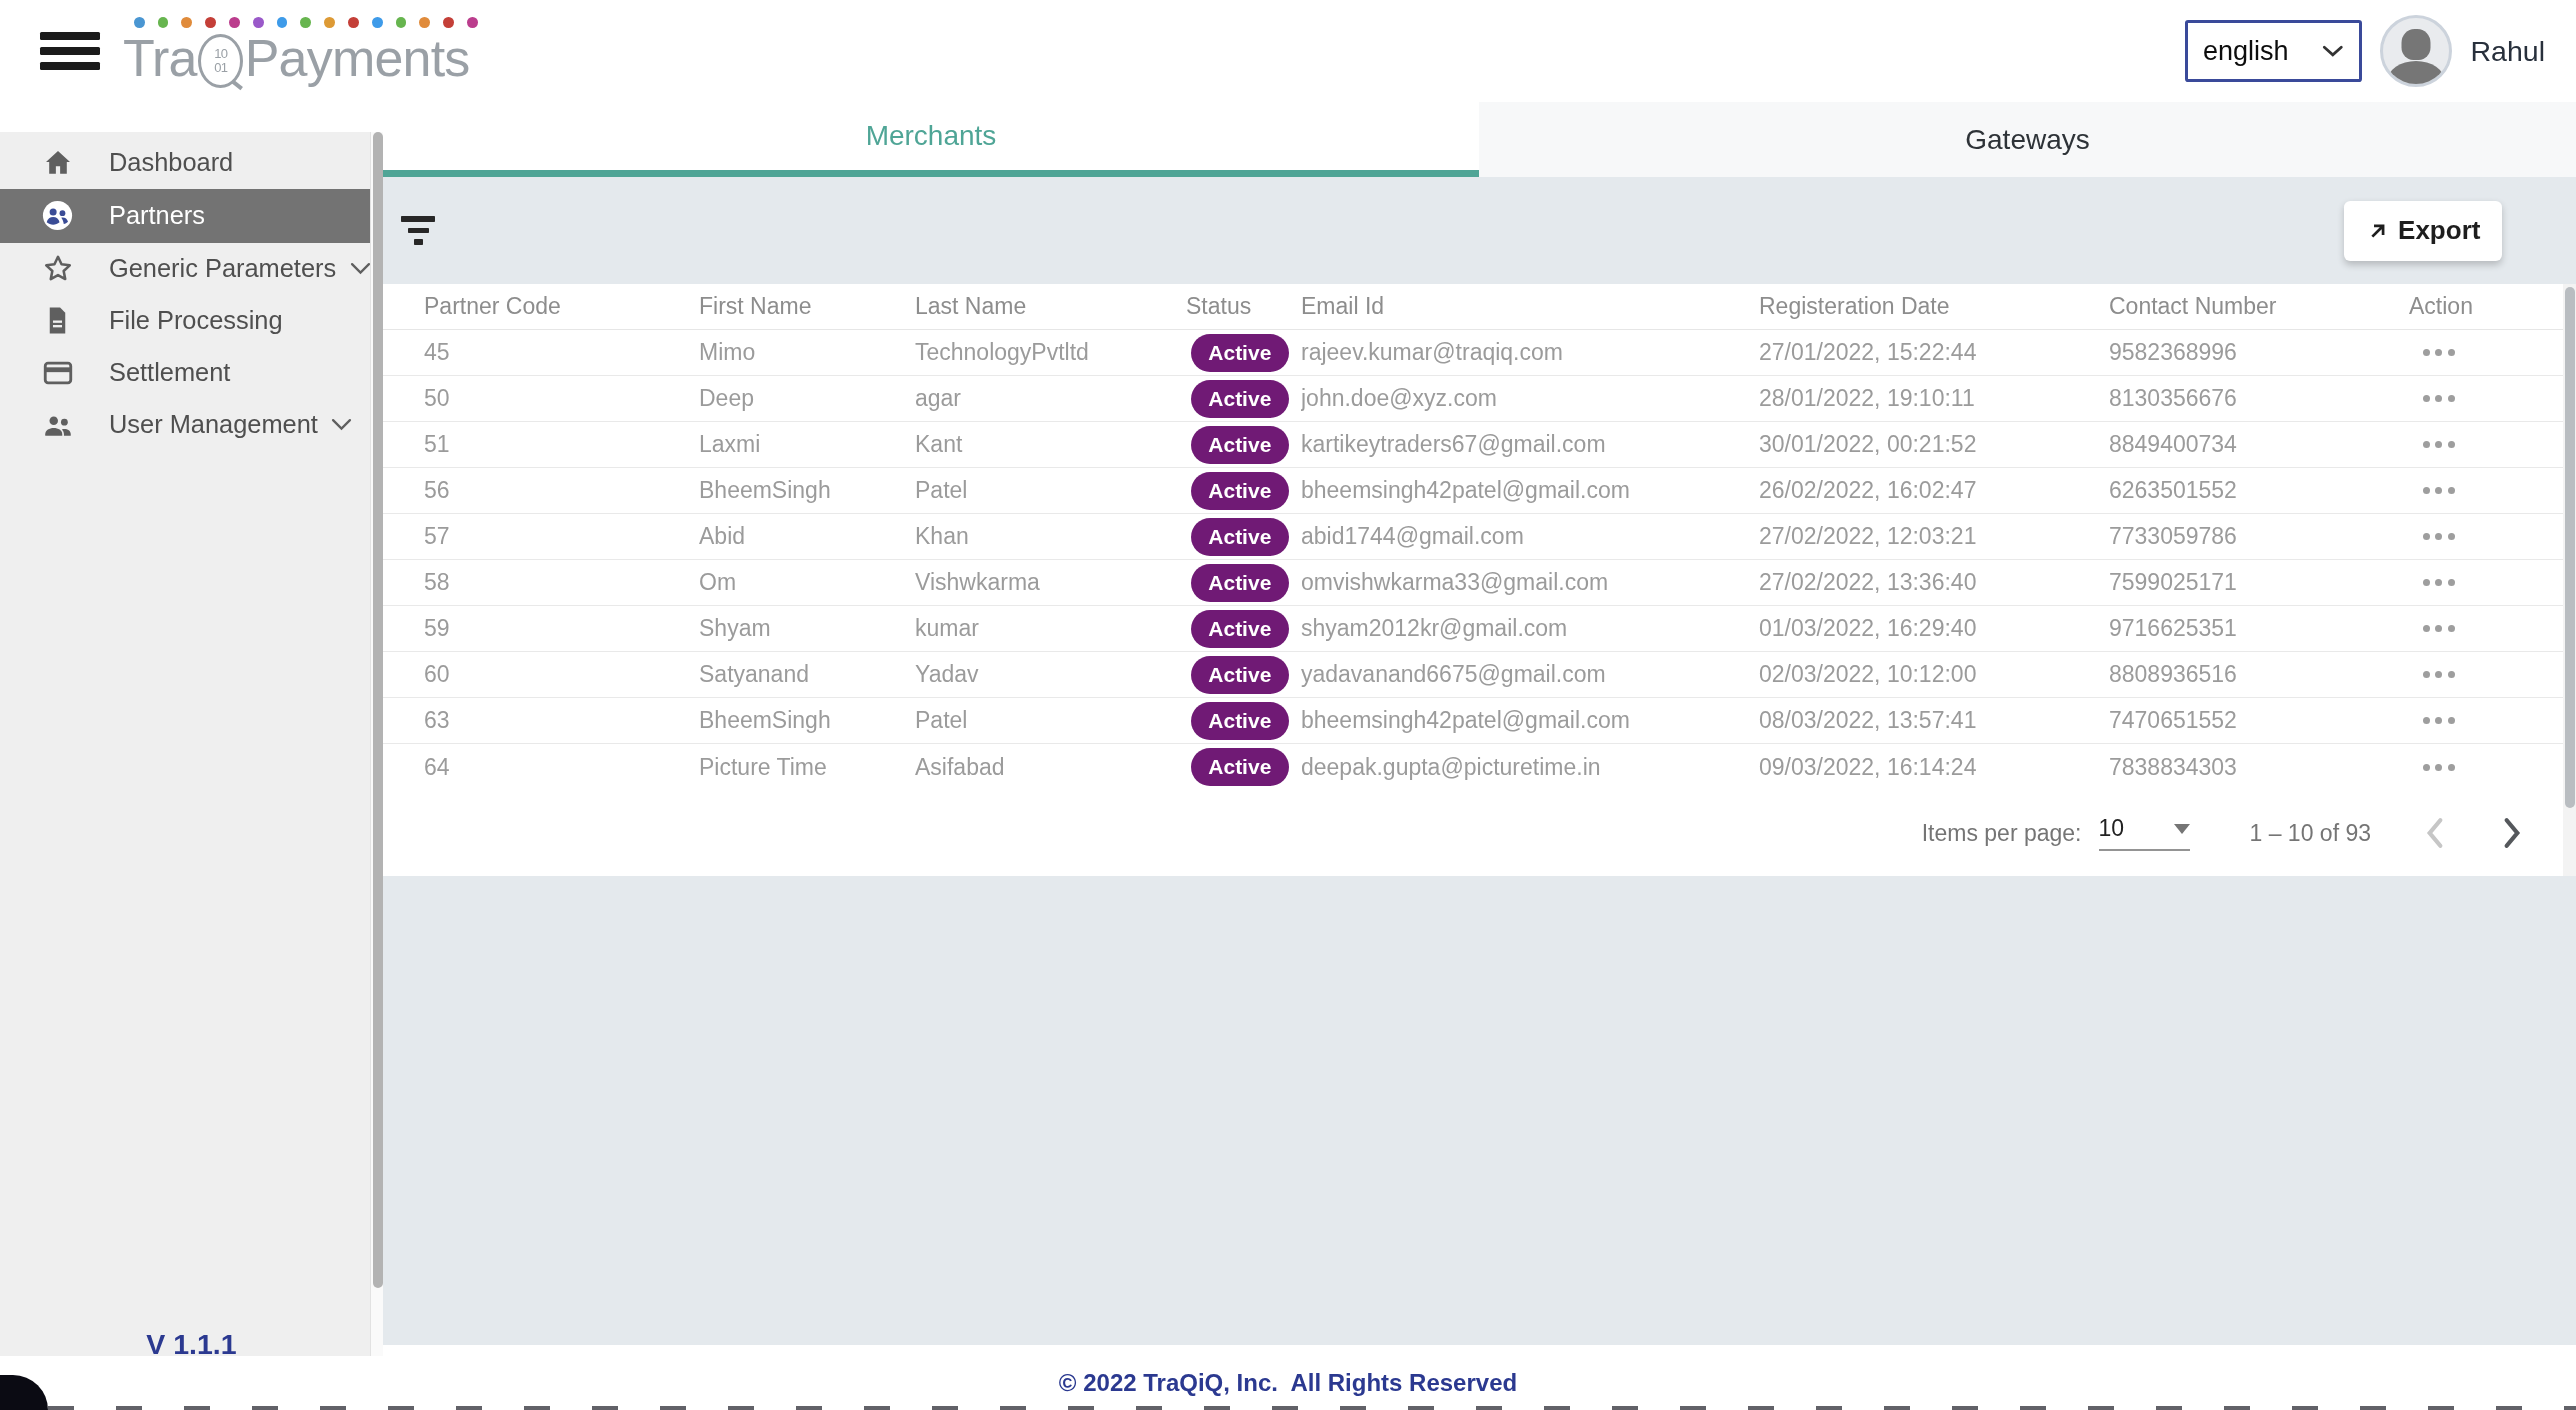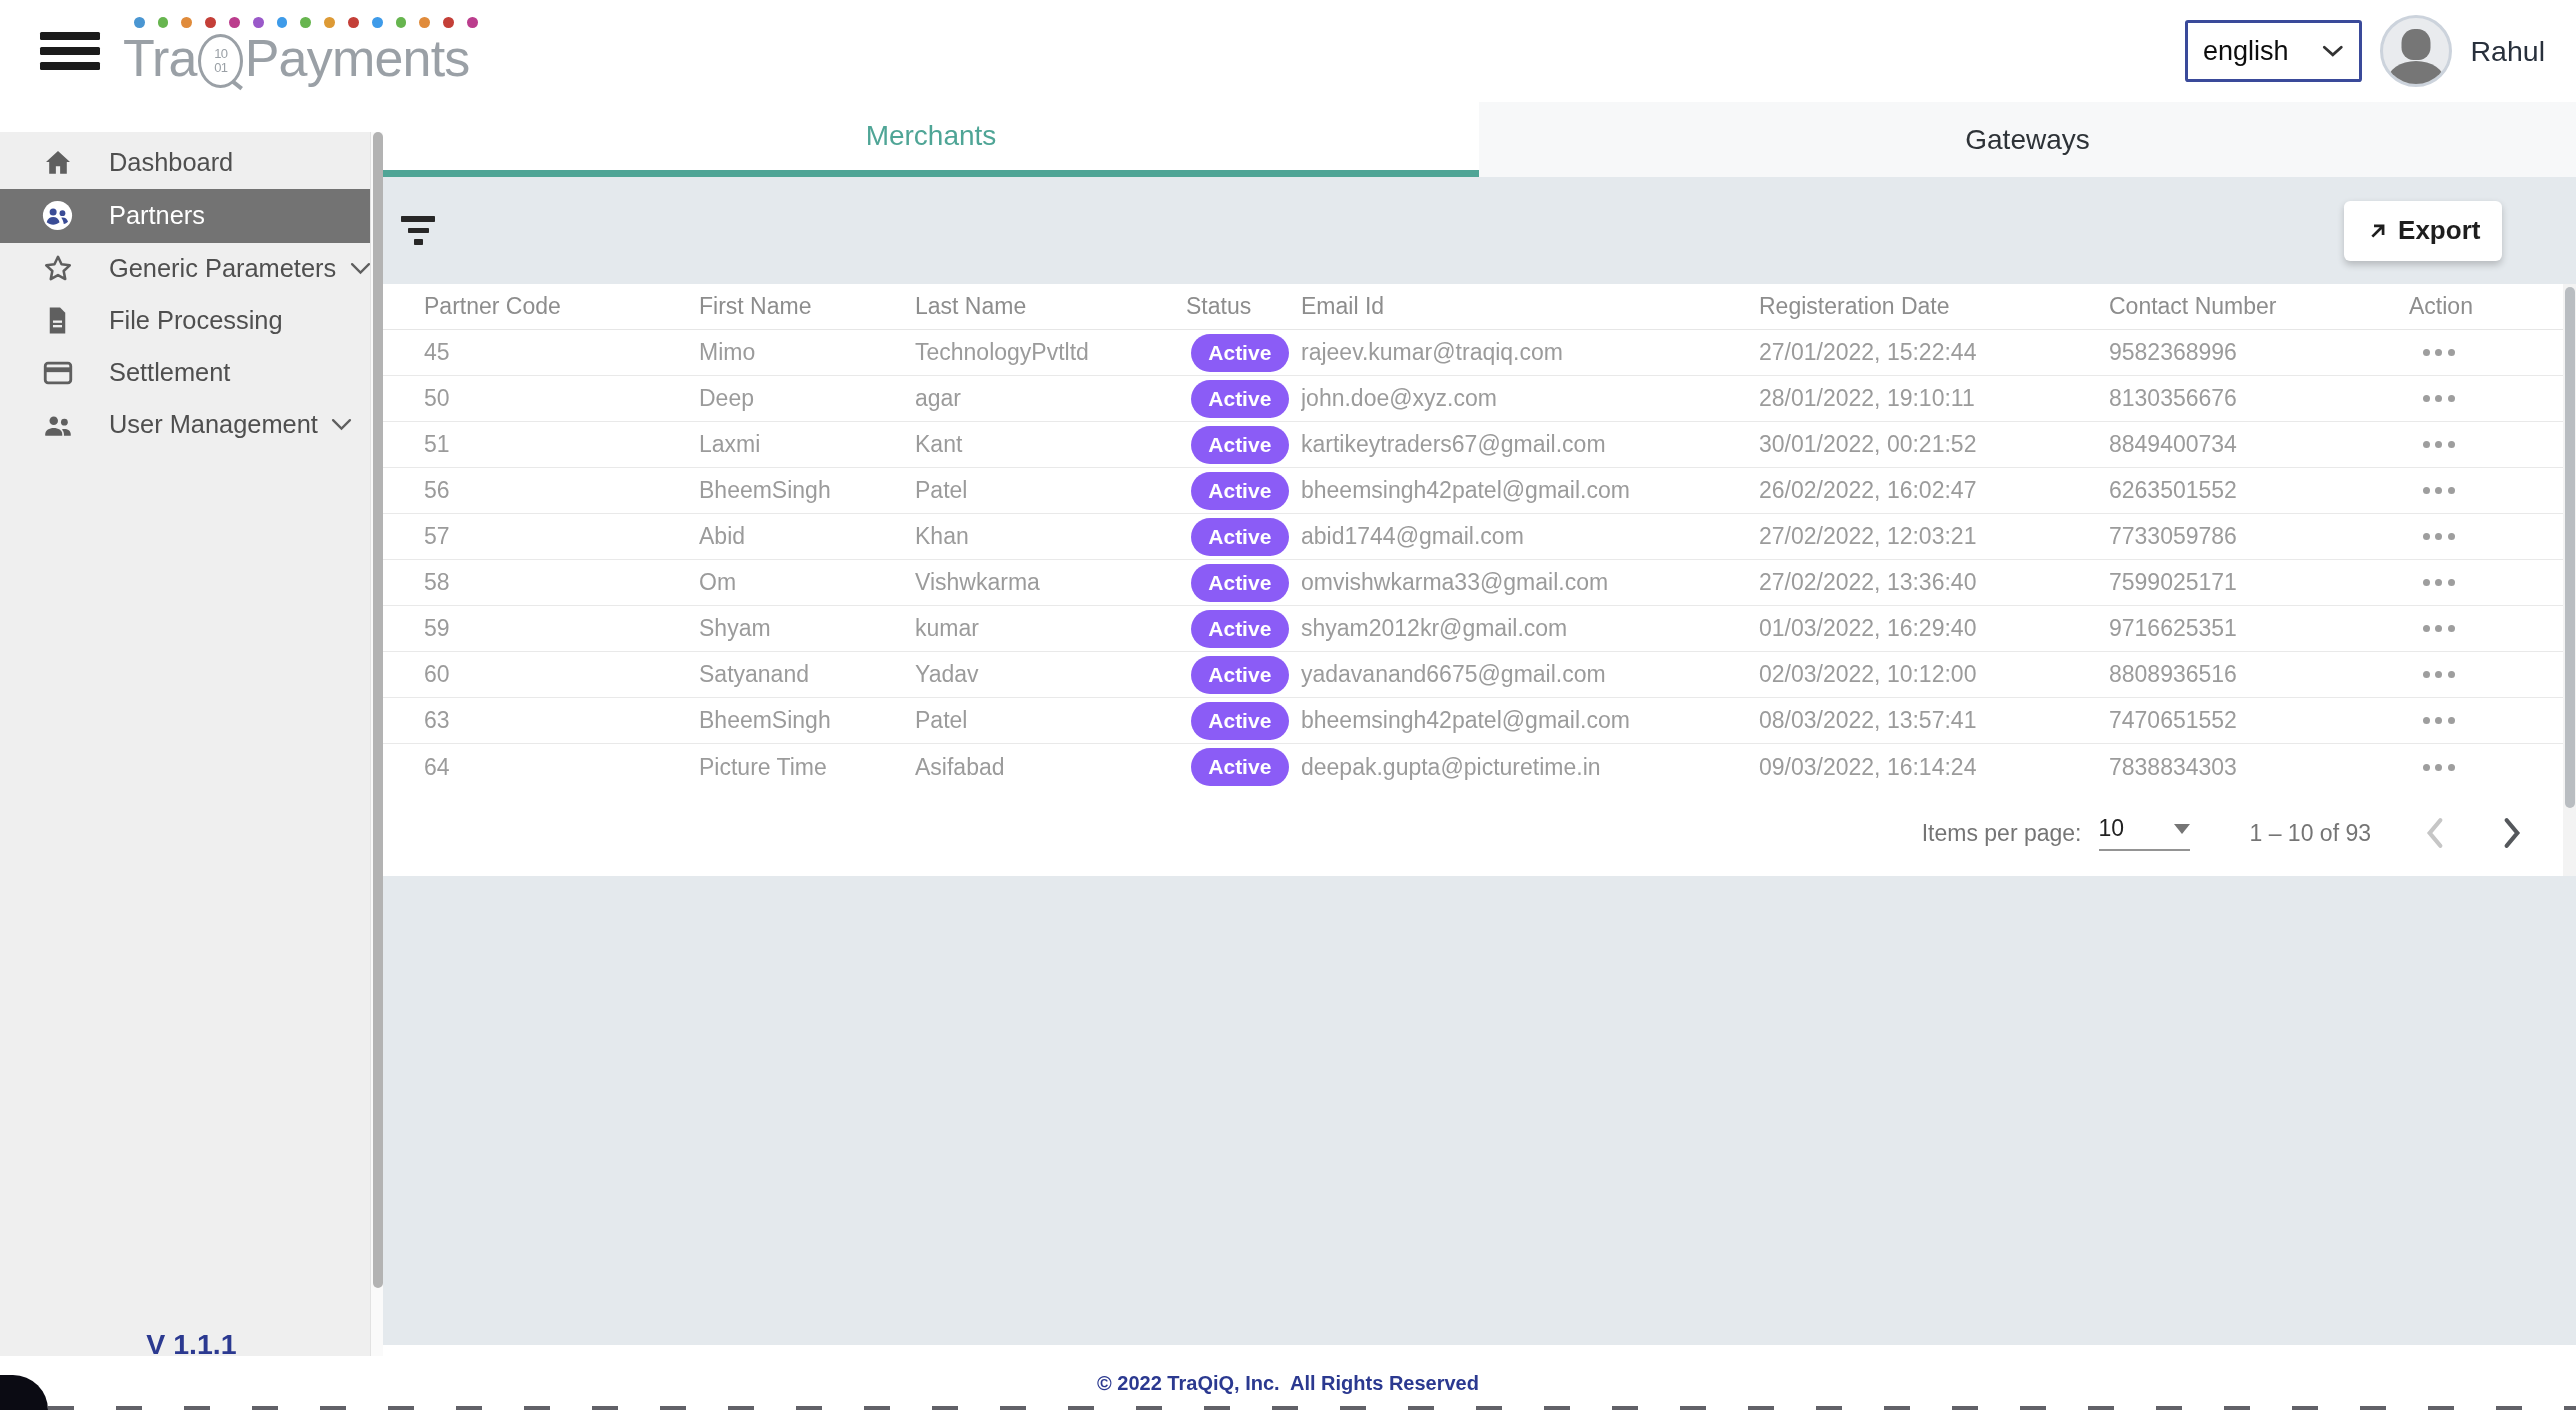--- a/index.html
+++ b/index.html
@@ -66,38 +66,38 @@
     box-shadow:0 3.1px 7.7px rgba(0,0,0,.20); display:flex; align-items:center; justify-content:center;
     gap:7px; font-size:26px; font-weight:600; color:#1e1e1e; cursor:pointer; padding:0 21.6px;
     font-family:"Liberation Sans", sans-serif;
   }
 
   .table-card { position:relative; background:#ffffff; width:100%; }
   .trow { display:grid; grid-template-columns:275px 216px 271px 115px 458px 350px 300px 1fr; align-items:center; padding-left:41px; padding-right:23px; }
   .thead { height:46px; color:#8d8d8d; font-size:23px; border-bottom:1.5px solid #e6e6e6; }
   .tbody-row { height:46px; color:#9b9b9b; font-size:23px; border-bottom:1.5px solid #e9e9e9; background:#fff; }
   .cell { overflow:hidden; white-space:nowrap; text-overflow:ellipsis; padding-right:10.8px; }
-  .badge { display:inline-block; background:#8b5cf6; color:#fff; font-size:21px; font-weight:600; padding:7px 17.7px; border-radius:20px; margin-left:4.6px; }
+  .badge { display:inline-block; background:#701a75; color:#fff; font-size:21px; font-weight:600; padding:7px 17.7px; border-radius:20px; margin-left:4.6px; }
   .dots3 { display:flex; gap:5.4px; padding-left:14px; cursor:pointer; }
   .dots3 i { width:7px; height:7px; border-radius:50%; background:#9e9e9e; }
 
   .pagination { height:86px; display:flex; align-items:center; justify-content:flex-end; padding-right:51px; color:#757575; font-size:23px; background:#fff; }
   .page-size { display:inline-flex; align-items:center; justify-content:space-between; width:91px; margin-left:17px; border-bottom:2.3px solid #949494; padding-bottom:6.2px; cursor:pointer; }
   .page-size .val { color:#212121; }
   .tri-down { width:0; height:0; border-left:8.5px solid transparent; border-right:8.5px solid transparent; border-top:10px solid #757575; }
   .range { margin-left:60px; }
   .pg-btn { background:none; border:none; padding:0; margin-left:51px; cursor:pointer; display:flex; align-items:center; }
   .v-scroll { position:absolute; top:0; right:0; width:13px; height:100%; background:#f3f3f3; }
   .v-scroll .thumb { position:absolute; top:3.1px; left:1.5px; width:10px; height:88%; background:#b9bdc1; border-radius:5.4px; }
 
   
   .app-footer {
     position:absolute; left:0; right:0; bottom:0; height:54px; background:#ffffff; z-index:7;
     display:flex; align-items:center; justify-content:center;
-    color:#2b3990; font-weight:700; font-size:20px; white-space:pre;
+    color:#2b3990; font-weight:700; font-size:24px; white-space:pre;
   }
   .corner-shape { position:absolute; left:0; bottom:0; width:48px; height:35px; background:#0b0b13; border-top-right-radius:35px; z-index:9; }
   .bottom-artifact { position:absolute; left:48px; right:0; bottom:0; height:3.8px; z-index:8;
     background:repeating-linear-gradient(90deg,#3a3a42 0 26px, transparent 26px 68px); opacity:.8; }
 
   svg { display:block; }
 </style>
 </head>
 <body>
 

